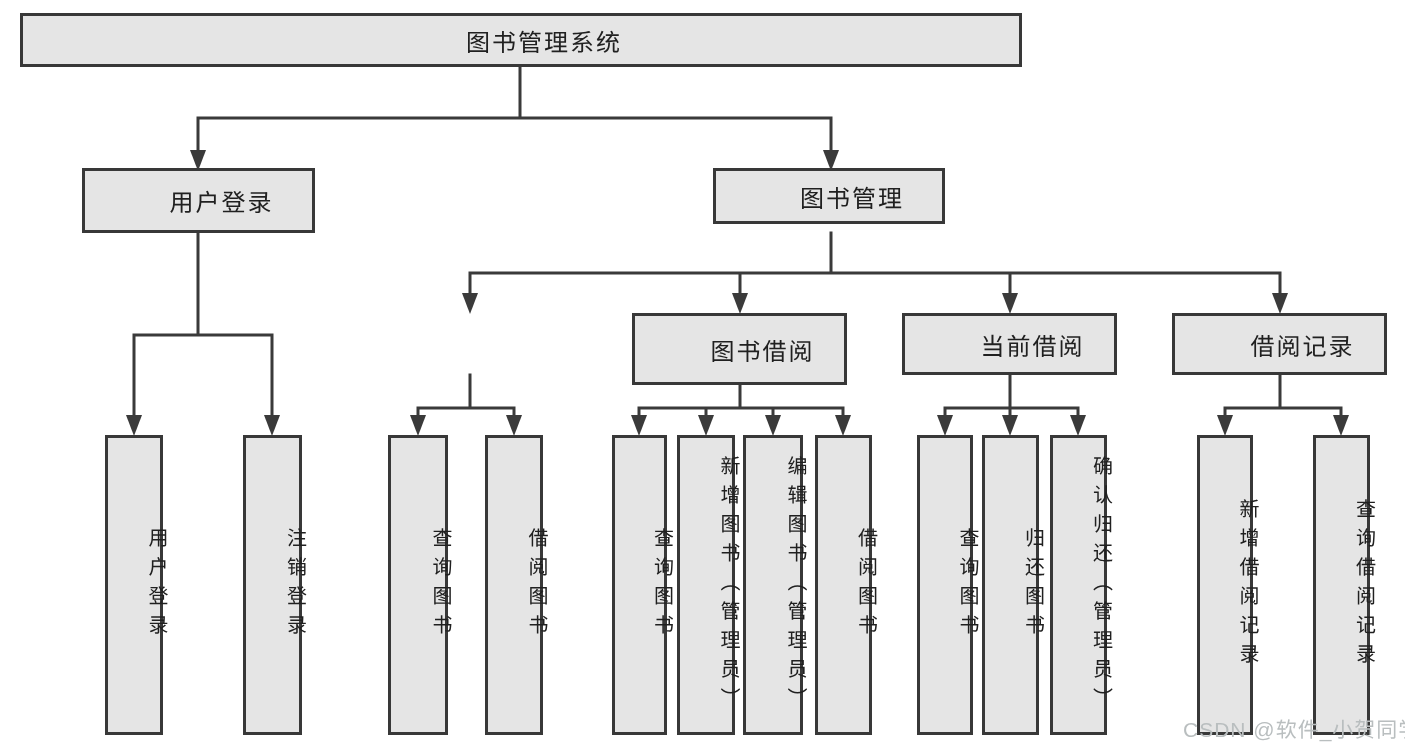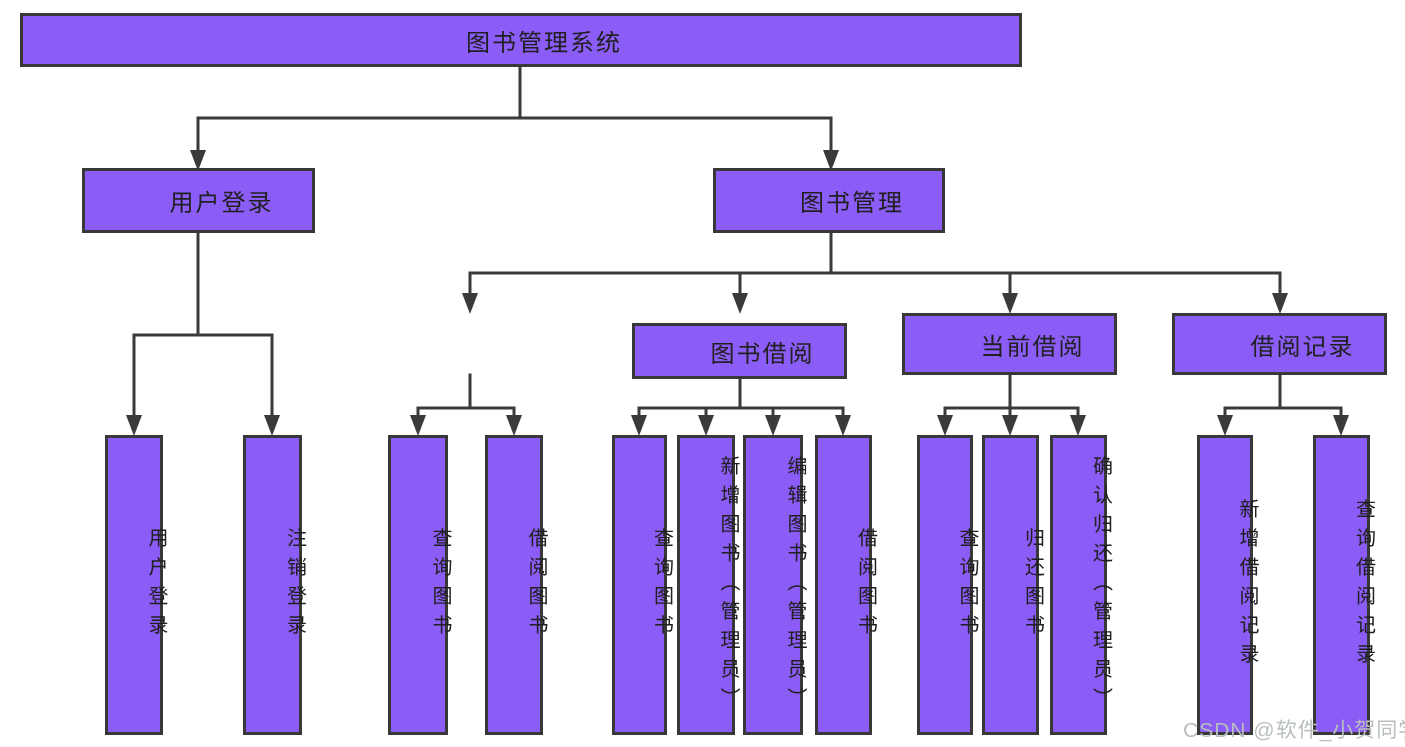--- a/index.html
+++ b/index.html
@@ -14,21 +14,21 @@
   .wires {
     position: absolute;
     left: 0; top: 0;
     width: 1405px; height: 747px;
     z-index: 1;
   }
   .node {
     position: absolute;
     box-sizing: border-box;
     border: 3px solid #383838;
-    background: #8b5cf6;
+    background: #e5e5e5;
     color: #202020;
     display: flex;
     align-items: center;
     justify-content: center;
     z-index: 2;
     padding-left: 46px;
   }
   .h-node {
     font-size: 24px;
     letter-spacing: 2px;
@@ -87,23 +87,23 @@
       <polygon points="1002,415 1018,415 1010,436"></polygon>
       <polygon points="1070,415 1086,415 1078,436"></polygon>
       <polygon points="1217,415 1233,415 1225,436"></polygon>
       <polygon points="1333,415 1349,415 1341,436"></polygon>
     </g>
   </svg>
 
   <div class="node h-node" style="left:20px; top:13px; width:1002px; height:54px;">图书管理系统</div>
 
   <div class="node h-node" style="left:82px; top:168px; width:233px; height:65px;">用户登录</div>
-  <div class="node h-node" style="left:713px; top:168px; width:232px; height:65px;">图书管理</div>
+  <div class="node h-node" style="left:713px; top:168px; width:232px; height:56px;">图书管理</div>
 
-  <div class="node h-node" style="left:632px; top:323px; width:215px; height:56px;font-family:Liberation Serif, serif;">图书借阅</div>
+  <div class="node h-node" style="left:632px; top:313px; width:215px; height:72px;font-family:Liberation Serif, serif;">图书借阅</div>
   <div class="node h-node" style="left:1172px; top:313px; width:215px; height:62px;">借阅记录</div>
   <div class="node h-node" style="left:902px; top:313px; width:215px; height:62px;">当前借阅</div>
 
   <div class="node v-node" style="left:105px; top:435px; width:58px; height:300px;">用户登录</div>
   <div class="node v-node" style="left:243px; top:435px; width:59px; height:300px;">注销登录</div>
 
   <div class="node v-node" style="left:388px; top:435px; width:60px; height:300px;">查询图书</div>
   <div class="node v-node" style="left:485px; top:435px; width:58px; height:300px;">借阅图书</div>
 
   <div class="node v-node" style="left:612px; top:435px; width:55px; height:300px;">查询图书</div>

